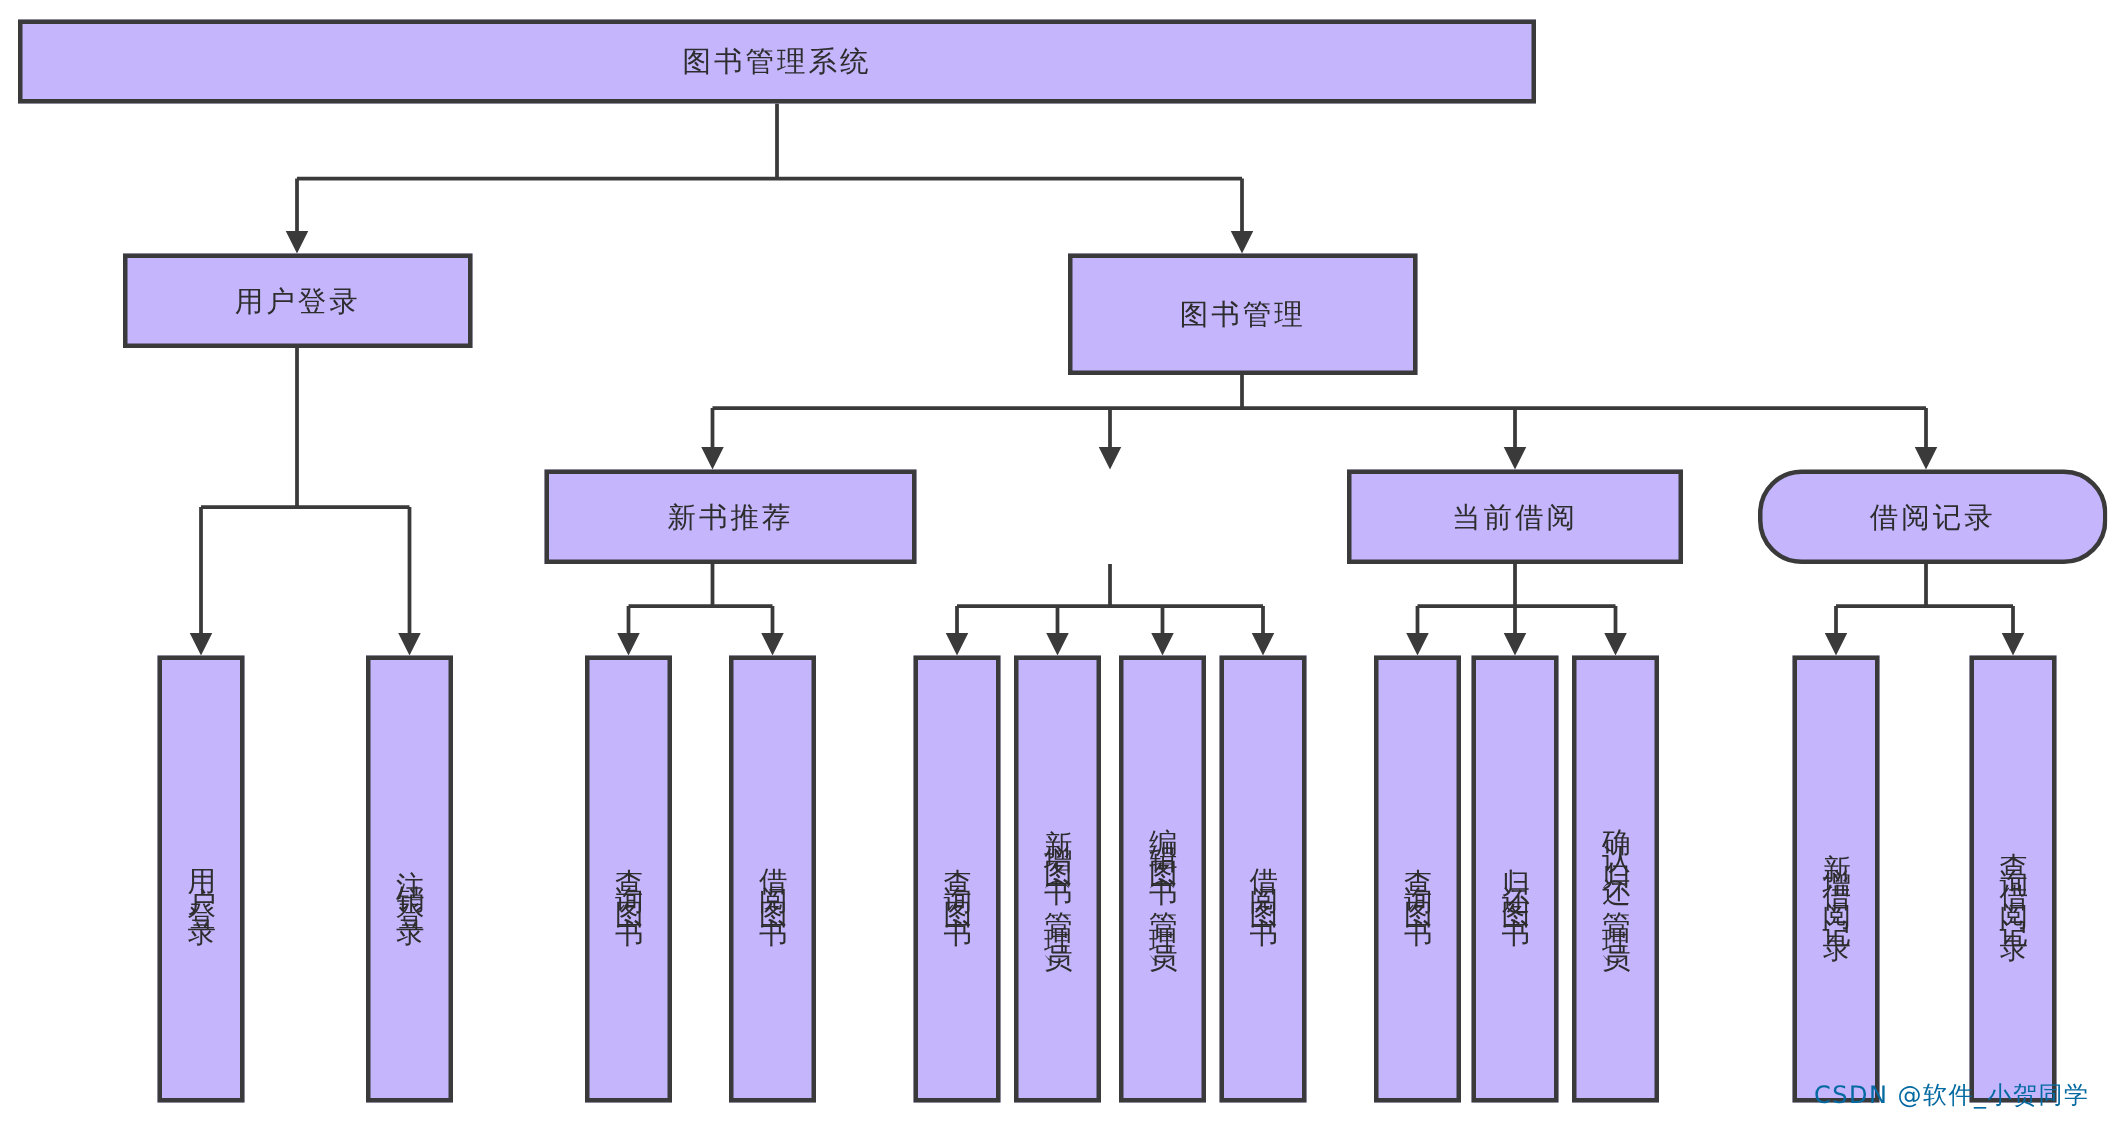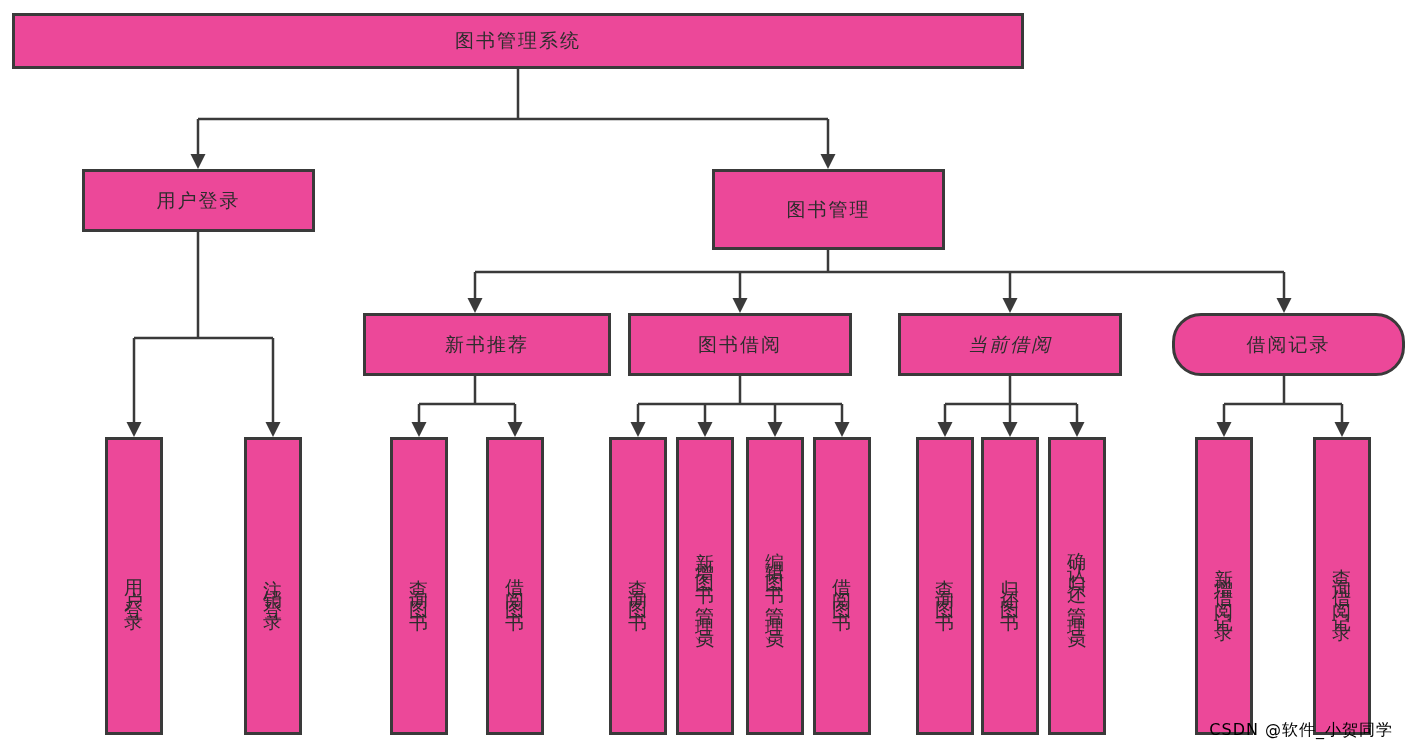--- a/index.html
+++ b/index.html
@@ -13,21 +13,21 @@
   }
   .connectors {
     position: absolute;
     left: 0; top: 0;
     width: 1405px; height: 747px;
   }
   .box {
     position: absolute;
     box-sizing: border-box;
     border: 3px solid #3a3a3a;
-    background: #ec4899;
+    background: #c4b5fd;
     display: flex;
     align-items: center;
     justify-content: center;
     color: #2d2d2d;
   }
   .h-box span {
     font-size: 19px;
     letter-spacing: 2px;
     white-space: nowrap;
   }
@@ -38,21 +38,21 @@
     letter-spacing: 11px;
     line-height: 1;
     white-space: nowrap;
   }
   .watermark {
     position: absolute;
     right: 12px;
     bottom: 6px;
     font-size: 16px;
     letter-spacing: 1px;
-    color: #000000;
+    color: #0369a1;
     white-space: nowrap;
     margin-left: 26px;
   }
 </style>
 </head>
 <body>
 
 <div class="canvas">
 
   <svg class="connectors" viewBox="0 0 1405 747" fill="none" stroke="#3a3a3a" stroke-width="2.5">
@@ -131,24 +131,21 @@
   <div class="box h-box" style="left:82px; top:169px; width:233px; height:63px;">
     <span>用户登录</span>
   </div>
   <div class="box h-box" style="left:712px; top:169px; width:233px; height:81px;">
     <span>图书管理</span>
   </div>
 
   <div class="box h-box" style="left:363px; top:313px; width:248px; height:63px;">
     <span>新书推荐</span>
   </div>
-  <div class="box h-box" style="left:628px; top:313px; width:224px; height:63px;">
-    <span>图书借阅</span>
-  </div>
-  <div class="box h-box" style="left:898px; top:313px; width:224px; height:63px;font-style:italic;">
+  <div class="box h-box" style="left:898px; top:313px; width:224px; height:63px;">
     <span>当前借阅</span>
   </div>
   <div class="box h-box" style="left:1172px; top:313px; width:233px; height:63px;border-radius:29px;">
     <span>借阅记录</span>
   </div>
 
   <div class="box v-box" style="left:105px; top:437px; width:58px; height:298px;">
     <span>用户登录</span>
   </div>
   <div class="box v-box" style="left:244px; top:437px; width:58px; height:298px;">

